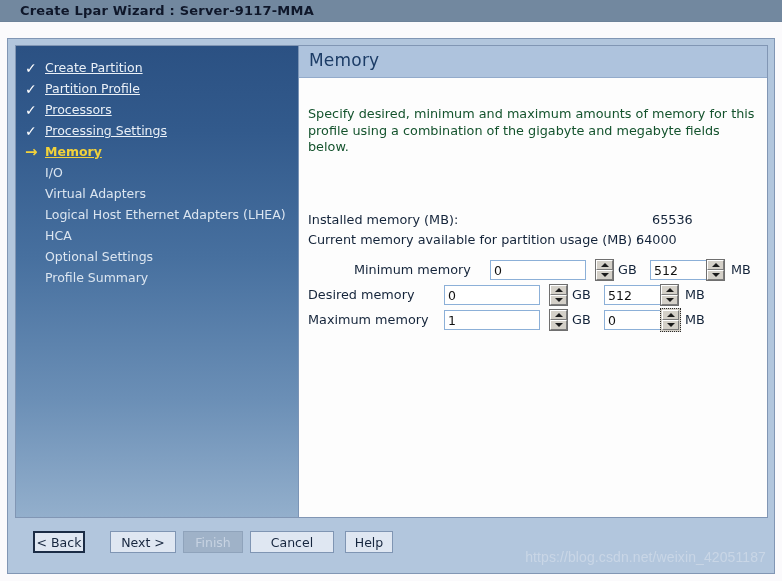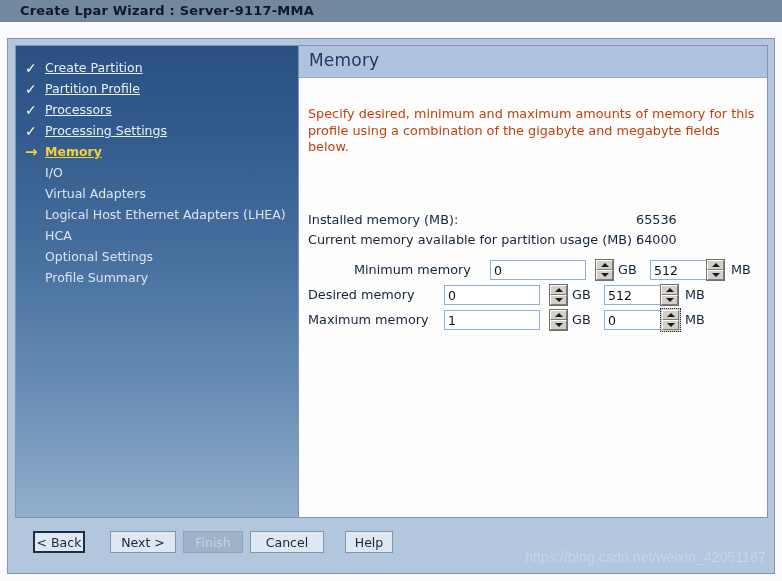--- a/index.html
+++ b/index.html
@@ -135,37 +135,37 @@
     color: #1c3c66;
     letter-spacing: 0.2px;
   }
 
   #intro {
     position: absolute;
     left: 9px;
     top: 60px;
     width: 450px;
     font-size: 12.8px;
-    color: #c2410c;
+    color: #14532d;
     line-height: 16.5px;
   }
 
   .info-row {
     position: absolute;
     left: 9px;
     font-size: 12.8px;
     color: #14243a;
     white-space: nowrap;
   }
   .info-row .ival {
     position: absolute;
     white-space: nowrap;
   }
   #row-installed { top: 166px; }
-  #row-installed .ival { left: 328px; }
+  #row-installed .ival { left: 344px; }
   #row-available { top: 186px; }
   #row-available .ival { left: 328px; }
 
   
   .mem-row {
     position: absolute;
     left: 9px;
     height: 24px;
     width: 470px;
     font-size: 12.8px;
@@ -277,21 +277,21 @@
     line-height: 17px;
   }
   .btn.disabled {
     background: #9fb2c8;
     color: #c7d3e2;
     border: 1px solid #8fa3bb;
   }
   #btn-back   { left: 18px;  width: 52px; }
   #btn-next   { left: 95px;  width: 66px; }
   #btn-finish { left: 168px; width: 60px; }
-  #btn-cancel { left: 235px; width: 74px; }
+  #btn-cancel { left: 235px; width: 84px; }
   #btn-help   { left: 330px; width: 48px; }
 
   
   #watermark {
     position: absolute;
     right: 8px;
     bottom: 8px;
     font-size: 14px;
     color: #c9d6e6;
     font-family: "Liberation Sans", sans-serif;

